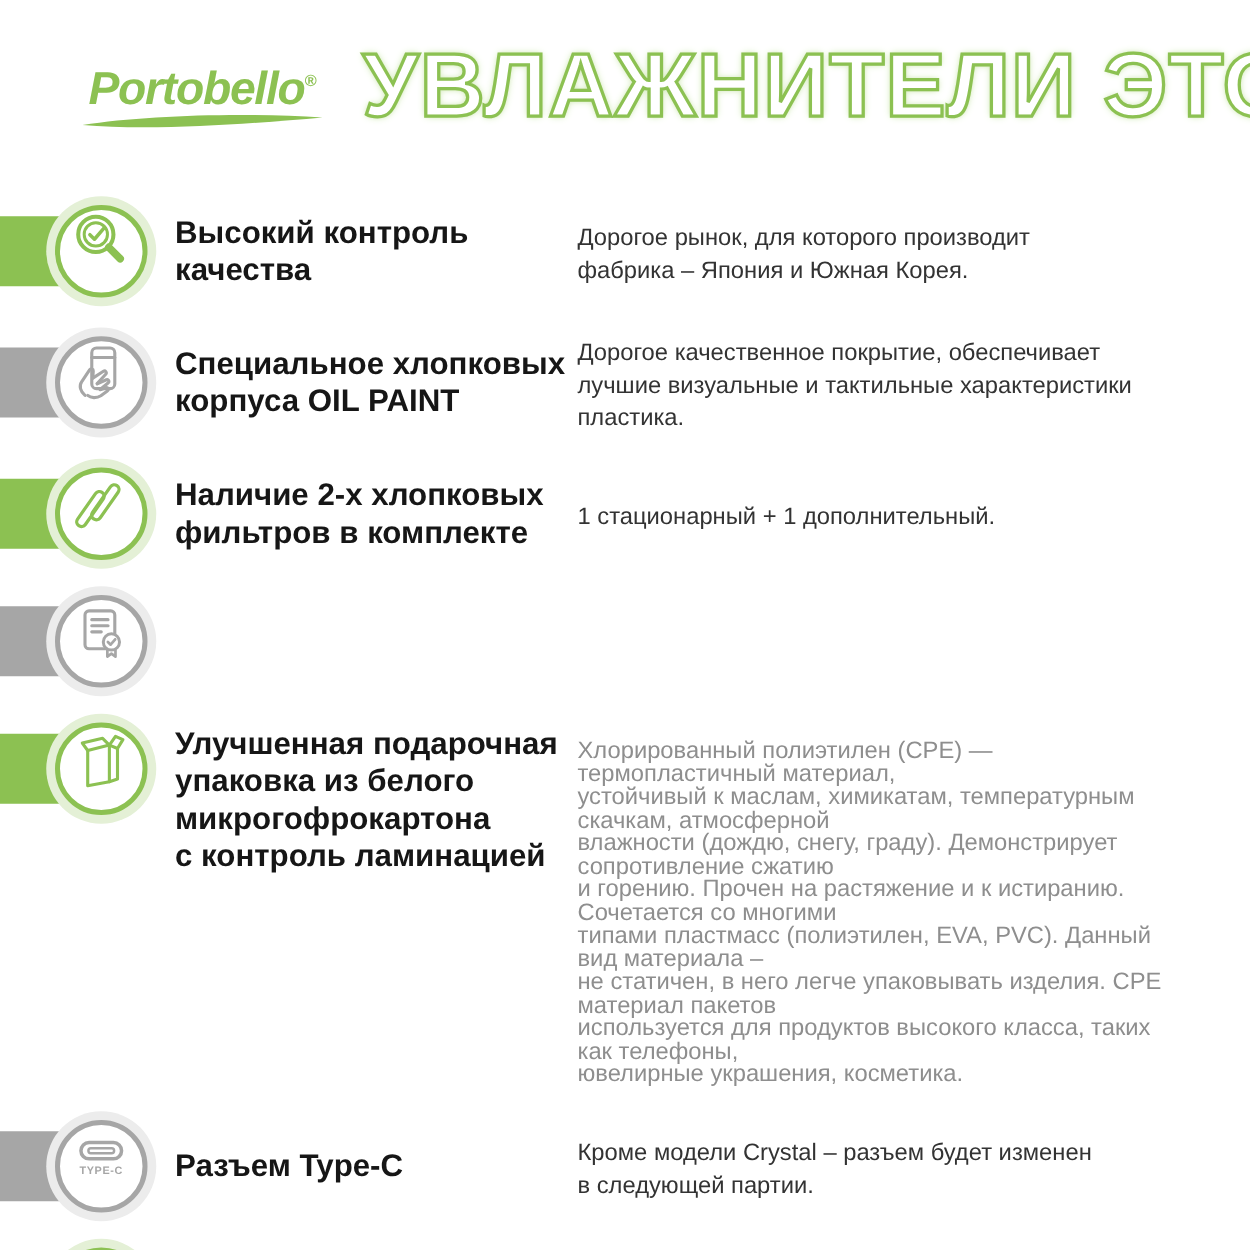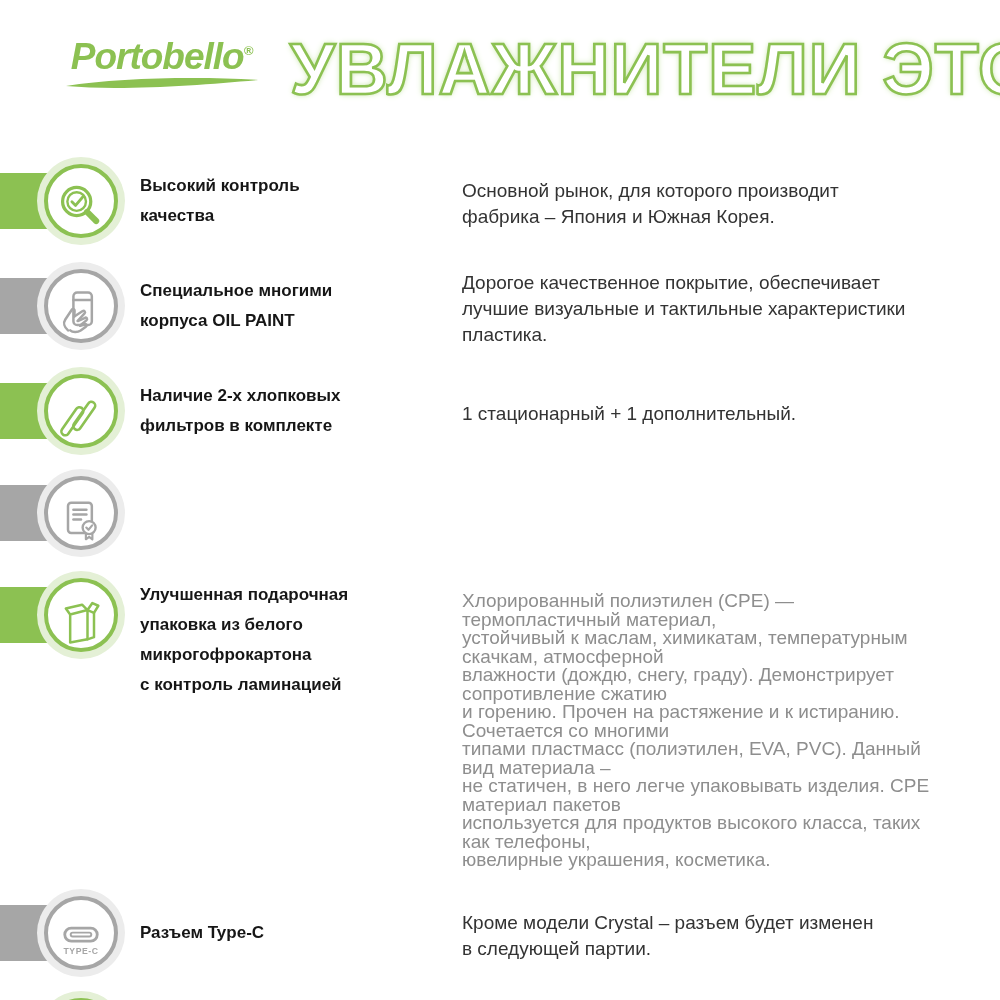--- a/index.html
+++ b/index.html
@@ -7,21 +7,21 @@
     --gray:#A6A6A6;  --gray-halo:#ECECEC;
     --heading:#161616; --body:#333333; --note:#8E8E8E;
   }
   *{margin:0;padding:0;box-sizing:border-box;}
   html,body{width:1000px;height:1000px;background:#fff;overflow:hidden;
     font-family:"Liberation Sans",sans-serif;}
   .page{position:relative;width:1000px;height:1000px;}
 
   
   header{position:relative;height:152px;}
-  .logo{position:absolute;left:62px;top:38px;width:200px;text-align:center;}
+  .logo{position:absolute;left:62px;top:52px;width:200px;text-align:center;}
   .logo-text{font-style:italic;font-weight:bold;font-size:37px;color:var(--green);
     letter-spacing:-1px;line-height:1;}
   .logo-reg{font-style:italic;font-weight:bold;font-size:13px;color:var(--green);
     vertical-align:14px;}
   .logo-swoosh{display:block;margin-top:2px;}
   .page-title{position:absolute;left:290px;top:30px;width:680px;
     font-size:72px;font-weight:800;letter-spacing:1px;line-height:1.1;
     color:#fff;-webkit-text-stroke:2.6px var(--green);
     text-shadow:0 0 2px #d8ecc0,0 0 4px #d8ecc0,0 0 7px #cfe8b4;
     white-space:nowrap;}
@@ -29,30 +29,30 @@
   
   main{position:relative;}
   .feature{display:grid;grid-template-columns:140px 322px 1fr;
     align-items:center;margin-bottom:4px;padding-right:50px;}
   .feature.top{align-items:start;}
   .icon-wrap{position:relative;height:98px;}
   .tab{position:absolute;left:0;top:50%;transform:translateY(-50%);
     width:78px;height:56px;border-radius:0 6px 6px 0;}
   .circle{position:absolute;left:44px;top:50%;transform:translateY(-50%);
     width:74px;height:74px;border-radius:50%;background:#fff;
-    display:flex;align-items:flex-end;justify-content:center;}
+    display:flex;align-items:flex-start;justify-content:center;}
   .circle svg{width:52px;height:52px;}
   .feature.green .tab{background:var(--green);}
   .feature.green .circle{border:4px solid var(--green);color:var(--green);
     box-shadow:0 0 0 7px var(--green-halo);}
   .feature.gray .tab{background:var(--gray);}
   .feature.gray .circle{border:4px solid var(--gray);color:var(--gray);
     box-shadow:0 0 0 7px var(--gray-halo);}
 
-  .feature-title{font-size:17px;font-weight:bold;line-height:30px;
+  .feature-title{font-size:25px;font-weight:bold;line-height:30px;
     color:var(--heading);white-space:pre-line;padding-top:14px;padding-bottom:14px;}
   .feature-desc{padding-top:16px;padding-bottom:10px;}
   .feature-desc-main{font-size:19px;line-height:26px;color:var(--body);
     white-space:pre-line;}
   .feature-note{margin-top:10px;font-size:19px;line-height:18.5px;
     color:var(--note);white-space:pre-line;}
   .icon-label{font-family:"Liberation Sans",sans-serif;font-weight:bold;}
 </style>
 </head>
 <body>
@@ -78,41 +78,41 @@
     <circle cx="20" cy="18" r="13" stroke-width="3"></circle>
     <circle cx="20" cy="18" r="8.6" stroke-width="2.2"></circle>
     <path d="M15.6 18.2 l3.4 3.4 L26 13.4" stroke-width="2.6" stroke-linecap="round" stroke-linejoin="round"></path>
     <path d="M29.6 27.6 L38 36" stroke-width="5.6" stroke-linecap="round"></path>
   </svg>
           </div>
     </div>
     <h2 class="feature-title">Высокий контроль
 качества</h2>
     <div class="feature-desc">
-      <div class="feature-desc-main">Основной рынок, для которого производит
+      <div class="feature-desc-main">Дорогое рынок, для которого производит
 фабрика – Япония и Южная Корея.</div>
 
     </div>
   </section>
 
   <section class="feature gray">
     <div class="icon-wrap">
       <div class="tab"></div>
       <div class="circle">
             <svg viewBox="0 0 48 48" fill="none" stroke="currentColor" stroke-width="2.3" stroke-linecap="round" stroke-linejoin="round">
     <rect x="17" y="5" width="17" height="30" rx="3.5"></rect>
     <path d="M17 12 h17"></path>
     <path d="M12 40 c-3.5 -3 -4.5 -7 -2.5 -10 l6 -9 c.9 -1.3 2.7 -.6 2.6 .9 l-.3 5.2"></path>
     <path d="M17.8 27.2 l7.8 -5 c1.4 -.9 2.8 1 1.7 2.2 l-6.3 6.8"></path>
     <path d="M21 31.4 l6.8 -3 c1.5 -.6 2.5 1.4 1.2 2.4 l-5.8 4.8"></path>
     <path d="M23.2 35.8 l4.3 -1.5 c1.5 -.5 2.3 1.5 1 2.4 l-4.8 3.5 c-3 2 -7.5 1.8 -9.7 -.2"></path>
   </svg>
           </div>
     </div>
-    <h2 class="feature-title">Специальное многими
+    <h2 class="feature-title">Специальное хлопковых
 корпуса OIL PAINT</h2>
     <div class="feature-desc">
       <div class="feature-desc-main">Дорогое качественное покрытие, обеспечивает
 лучшие визуальные и тактильные характеристики
 пластика.</div>
 
     </div>
   </section>
 
   <section class="feature green">

